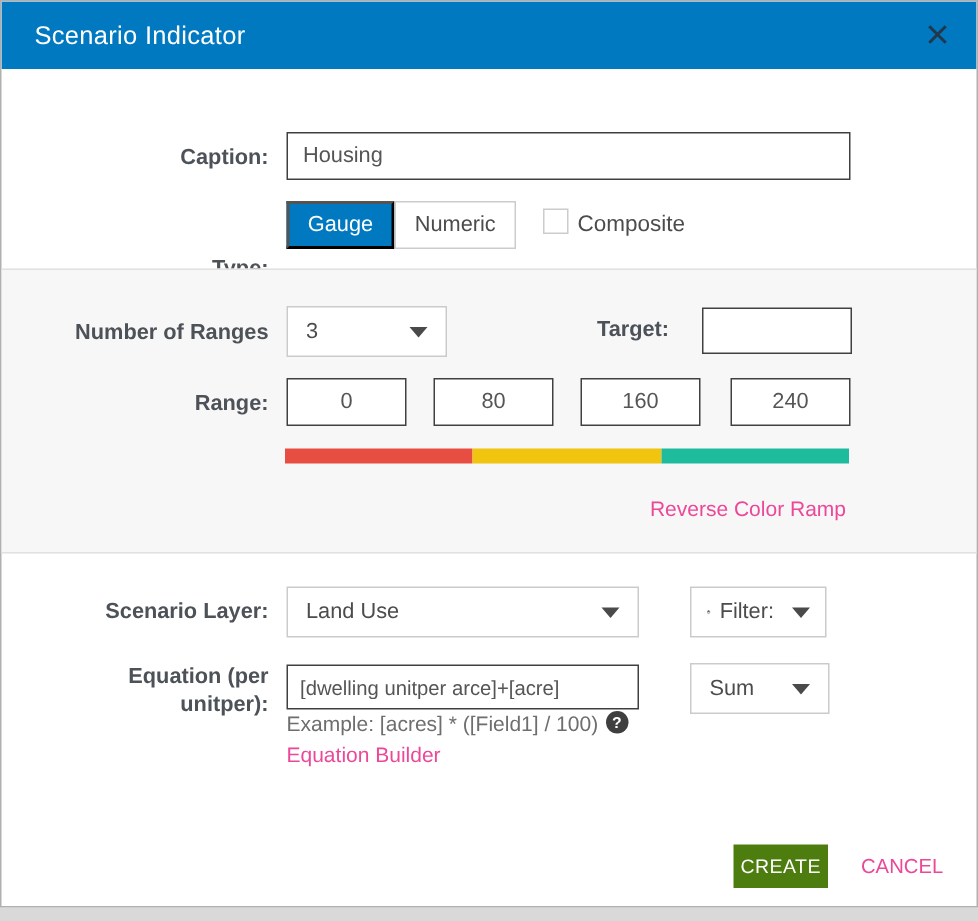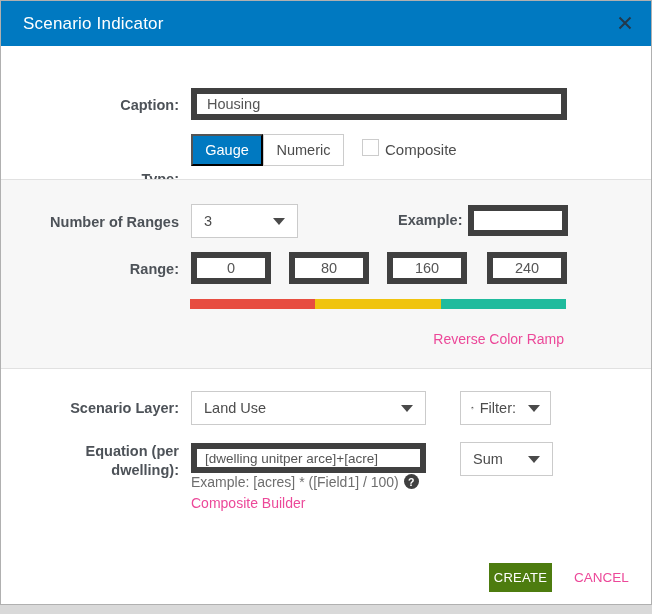--- a/index.html
+++ b/index.html
@@ -28,21 +28,21 @@
   .header .close {
     position:absolute; right:18px; top:14px; width:16px; height:16px;
     cursor:pointer; display:flex; align-items:center; justify-content:center;
   }
   
   .flabel {
     position:absolute; left:20px; width:158px; text-align:right;
     font-size:14.5px; font-weight:bold; color:#4d5258; line-height:19px;
   }
   input[type=text] {
-    position:absolute; border:6px solid #404040; background:#fff;
+    position:absolute; border:1px solid #404040; background:#fff;
     font-family:"Liberation Sans", sans-serif; font-size:14.5px; color:#555;
     padding:0 10px; outline:none;
   }
   
   .seg-btn {
     position:absolute; height:32px; font-size:14.5px;
     display:flex; align-items:center; justify-content:center; cursor:pointer;
   }
   .seg-on  { background:#0079c1; color:#fff; }
   .seg-off { background:#fff; color:#4c4c4c; border:1px solid #ccc; }
@@ -120,21 +120,21 @@
   <div class="plain-label" style="left:384px; top:140px;">Composite</div>
 
   <div class="gray-band"></div>
 
   <div class="flabel" style="top:212px;">Number of Ranges</div>
   <div class="dropdown" style="left:190px; top:203px; width:107px;">
     <span class="dd-text">3</span>
     <span class="caret"></span>
   </div>
 
-  <div class="plain-label" style="left:397px; top:211px; font-weight:bold; font-size:14.5px; color:#4d5258;">Example:</div>
+  <div class="plain-label" style="left:397px; top:211px; font-weight:bold; font-size:14.5px; color:#4d5258;">Target:</div>
   <input type="text" style="left: 467px; top: 204px; width: 100px; height: 31px;" value="">
 
   <div class="flabel" style="top:259px;">Range:</div>
   <input type="text" class="range-input" style="left: 190px; top: 251px; width: 80px; height: 32px;" value="0">
   <input type="text" class="range-input" style="left: 288px; top: 251px; width: 80px; height: 32px;" value="80">
   <input type="text" class="range-input" style="left: 386px; top: 251px; width: 80px; height: 32px;" value="160">
   <input type="text" class="range-input" style="left: 486px; top: 251px; width: 80px; height: 32px;" value="240">
 
   <div class="ramp">
     <div style="background: rgb(231, 77, 65);"></div>
@@ -155,30 +155,30 @@
       <path d="M1.5 8.2 L8 11.6 14.5 8.2" stroke="#4c4c4c" stroke-width="1.4" fill="none"></path>
       <path d="M1.5 11.3 L8 14.7 14.5 11.3" stroke="#4c4c4c" stroke-width="1.4" fill="none"></path>
     </svg>
     <span class="dd-text">Filter:</span>
     <span class="spacer"></span>
     <span class="caret"></span>
   </div>
 
   <div class="flabel" style="top:441px;">
     <span>Equation (per</span><br>
-    <span>dwelling):</span>
+    <span>unitper):</span>
   </div>
   <input type="text" style="left: 190px; top: 442px; width: 235px; height: 30px; font-size: 13.5px; padding: 0px 8px;" value="[dwelling unitper arce]+[acre]">
   <div class="dropdown" style="left:459px; top:441px; width:93px;">
     <span class="dd-text">Sum</span>
     <span class="caret"></span>
   </div>
 
   <div class="example-line">
     <span>Example: [acres] * ([Field1] / 100)</span>
     <span class="help-icon">?</span>
   </div>
-  <a class="link builder-link">Composite Builder</a>
+  <a class="link builder-link">Equation Builder</a>
 
   <button class="create-btn">CREATE</button>
   <a class="link cancel-link">CANCEL</a>
 
 </div>
 
 </body></html>

